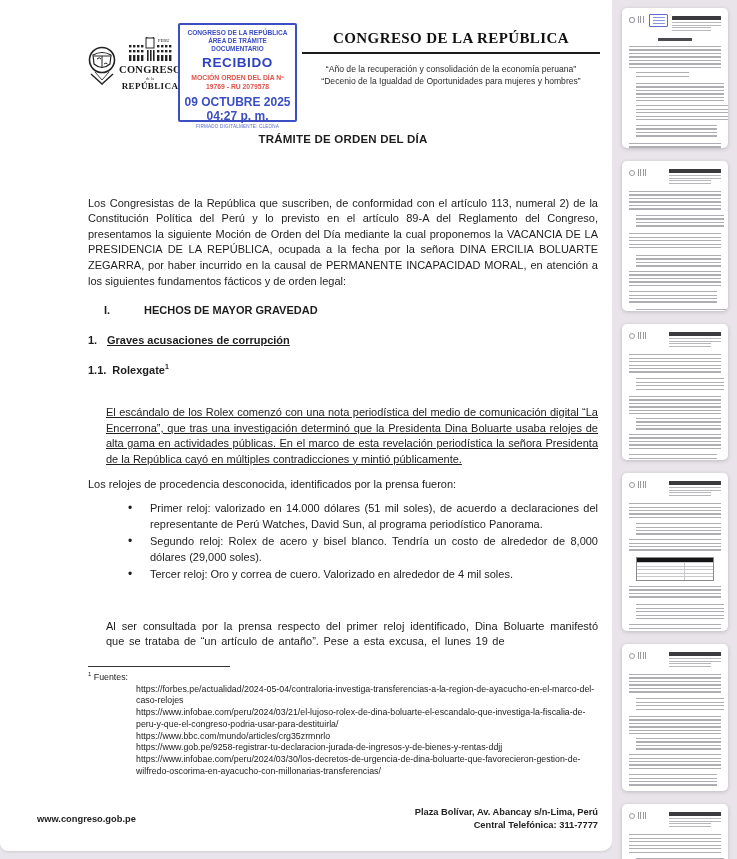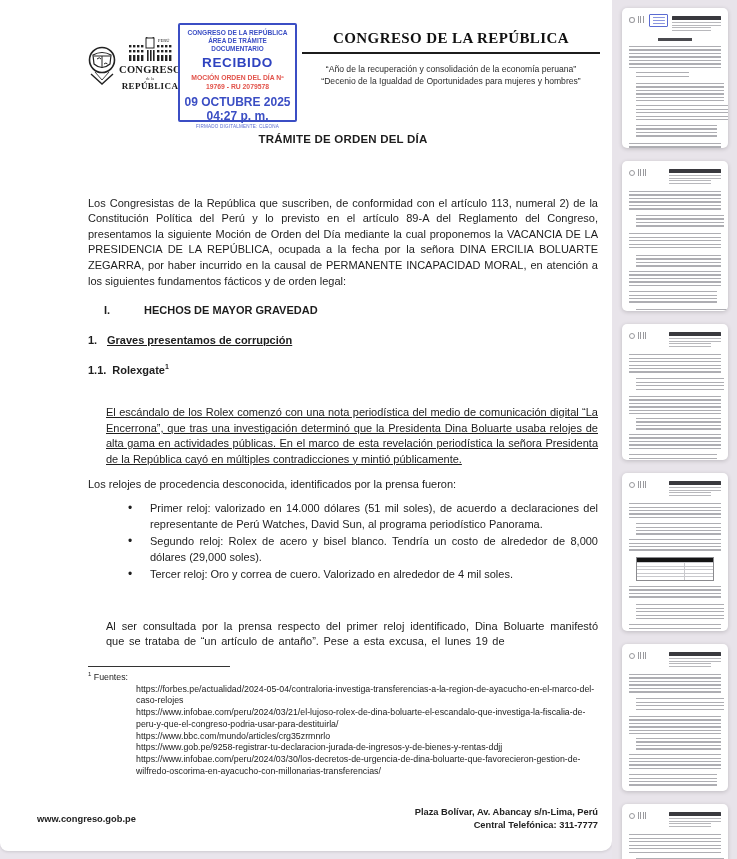--- a/index.html
+++ b/index.html
@@ -183,21 +183,21 @@
 
       <p class="p-intro">Los Congresistas de la República que suscriben, de conformidad con el artículo 113, numeral 2) de la Constitución Política del Perú y lo previsto en el artículo 89-A del Reglamento del Congreso, presentamos la siguiente Moción de Orden del Día mediante la cual proponemos la VACANCIA DE LA PRESIDENCIA DE LA REPÚBLICA, ocupada a la fecha por la señora DINA ERCILIA BOLUARTE ZEGARRA, por haber incurrido en la causal de PERMANENTE INCAPACIDAD MORAL, en atención a los siguientes fundamentos fácticos y de orden legal:</p>
 
       <div class="h-roman">
         <span class="rn">I.</span>
         <span>HECHOS DE MAYOR GRAVEDAD</span>
       </div>
 
       <div class="h-num">
         <span class="n">1.</span>
-        <span class="t">Graves presentamos de corrupción</span>
+        <span class="t">Graves acusaciones de corrupción</span>
       </div>
 
       <div class="h-sub">
         <span class="n">1.1.</span><span>Rolexgate</span><sup>1</sup>
       </div>
 
       <p class="p-ind">El escándalo de los Rolex comenzó con una nota periodística del medio de comunicación digital “La Encerrona”, que tras una investigación determinó que la Presidenta Dina Boluarte usaba relojes de alta gama en actividades públicas. En el marco de esta revelación periodística la señora Presidenta de la República cayó en múltiples contradicciones y mintió públicamente.</p>
 
       <p class="p-lead" style="margin-top:8px">Los relojes de procedencia desconocida, identificados por la prensa fueron:</p>
 

